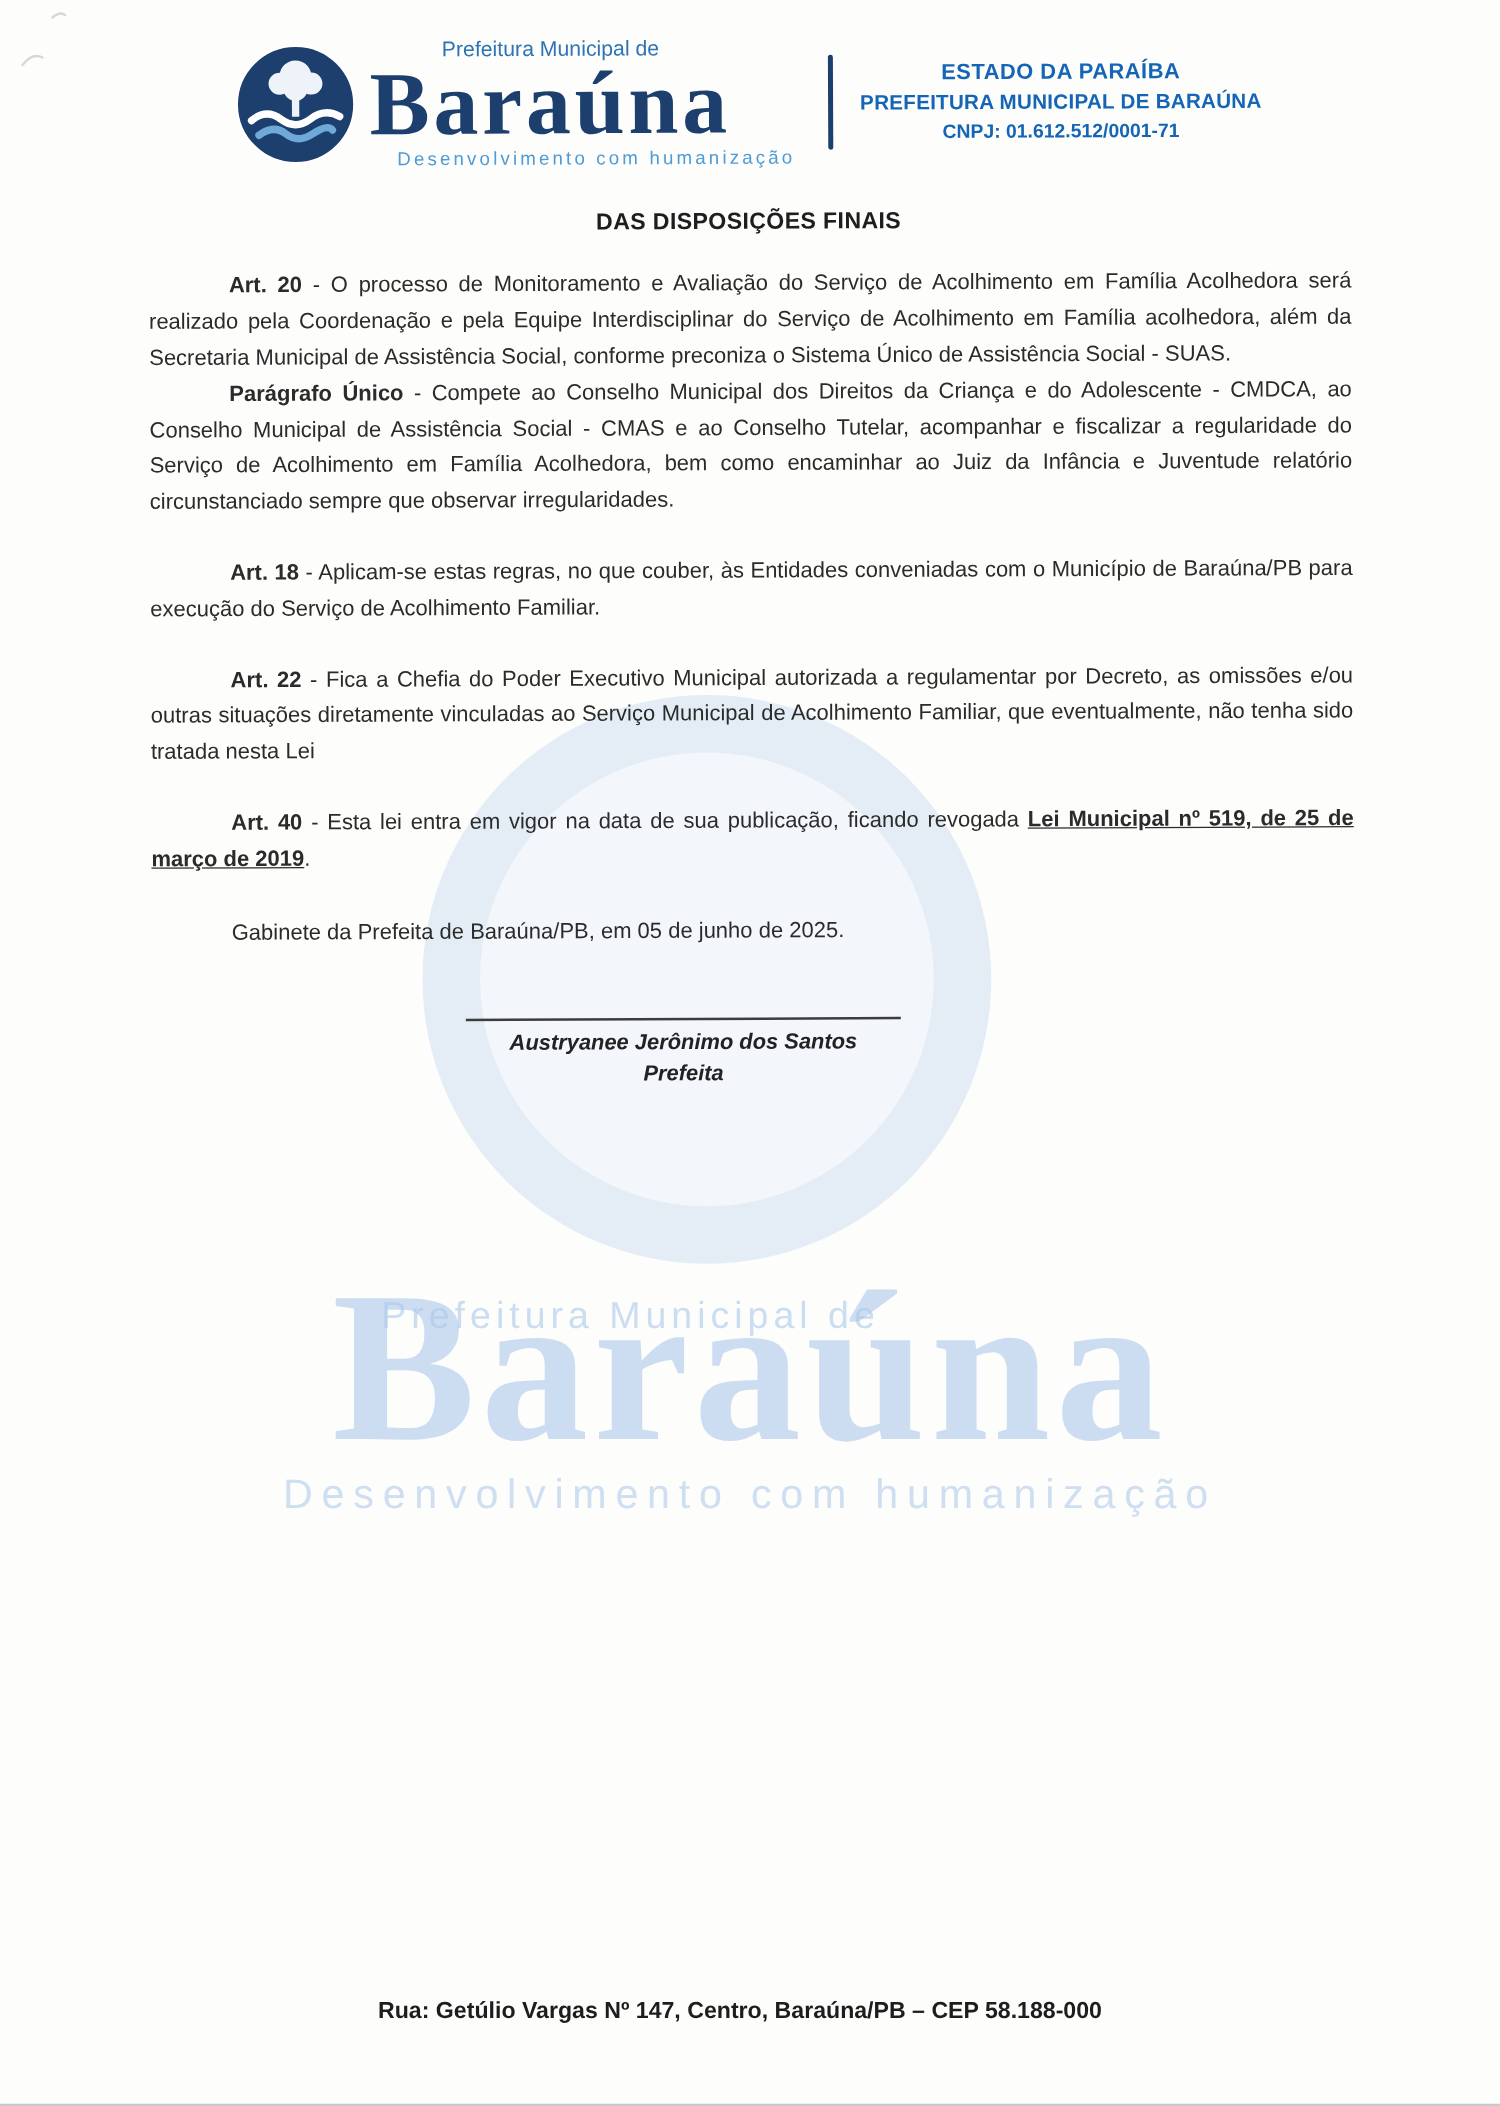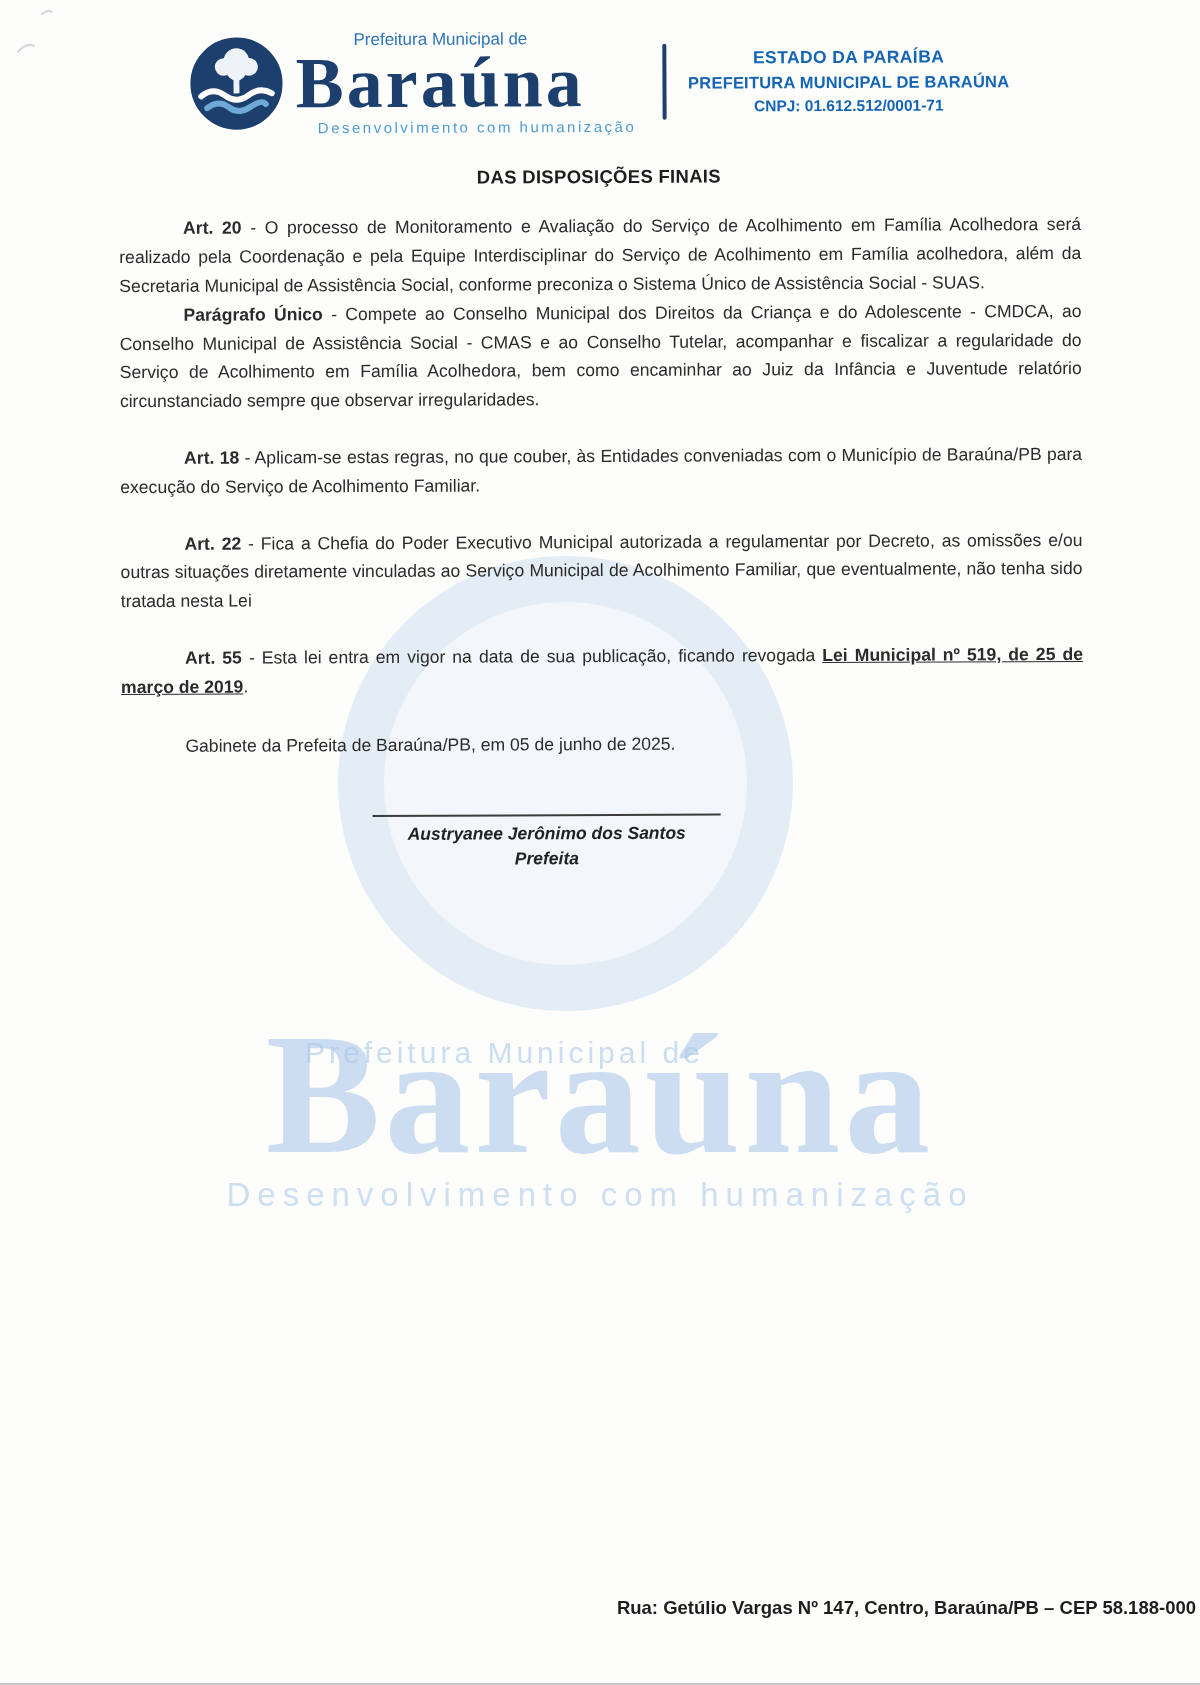--- a/index.html
+++ b/index.html
@@ -103,22 +103,22 @@
   .sig-name {
     margin-top:7px; font-weight:bold; font-style:italic;
     font-size:17.5px; color:#222;
   }
   .sig-role {
     margin-top:4px; font-weight:bold; font-style:italic;
     font-size:17.5px; color:#222;
   }
 
   .footer {
-    position:absolute; left:0; right:4px; bottom:64px;
-    text-align:right; z-index:1;margin-top:16px;
+    position:absolute; left:0; right:16px; bottom:64px;
+    text-align:center; z-index:1;margin-top:16px;
   }
   .footer-address { font-weight:bold; font-size:18.5px; color:#1d1d1d; }
   .footer-site { font-weight:bold; font-size:18.5px; margin-top:6px; color:#1d1d1d; }
   .footer-site .link {
     color:#1155cc; text-decoration:underline; cursor:pointer;
   }
 </style>
 </head>
 <body>
 
@@ -175,21 +175,21 @@
     <div class="body-text">
 
       <p class="para"><span class="lead">Art. 20</span><span> - O processo de Monitoramento e Avaliação do Serviço de Acolhimento em Família Acolhedora será realizado pela Coordenação e pela Equipe Interdisciplinar do Serviço de Acolhimento em Família acolhedora, além da Secretaria Municipal de Assistência Social, conforme preconiza o Sistema Único de Assistência Social - SUAS.</span></p>
 
       <p class="para"><span class="lead">Parágrafo Único</span><span> - Compete ao Conselho Municipal dos Direitos da Criança e do Adolescente - CMDCA, ao Conselho Municipal de Assistência Social - CMAS e ao Conselho Tutelar, acompanhar e fiscalizar a regularidade do Serviço de Acolhimento em Família Acolhedora, bem como encaminhar ao Juiz da Infância e Juventude relatório circunstanciado sempre que observar irregularidades.</span></p>
 
       <p class="para gap"><span class="lead">Art. 18</span><span> - Aplicam-se estas regras, no que couber, às Entidades conveniadas com o Município de Baraúna/PB para execução do Serviço de Acolhimento Familiar.</span></p>
 
       <p class="para gap"><span class="lead">Art. 22</span><span> - Fica a Chefia do Poder Executivo Municipal autorizada a regulamentar por Decreto, as omissões e/ou outras situações diretamente vinculadas ao Serviço Municipal de Acolhimento Familiar, que eventualmente, não tenha sido tratada nesta Lei</span></p>
 
-      <p class="para gap"><span class="lead">Art. 55</span><span> - Esta lei entra em vigor na data de sua publicação, ficando revogada </span><span class="emph">Lei Municipal nº 519, de 25 de março de 2019</span><span>.</span></p>
+      <p class="para gap"><span class="lead">Art. 40</span><span> - Esta lei entra em vigor na data de sua publicação, ficando revogada </span><span class="emph">Lei Municipal nº 519, de 25 de março de 2019</span><span>.</span></p>
 
       <p class="closing">Gabinete da Prefeita de Baraúna/PB, em 05 de junho de 2025.</p>
 
       <div class="signature">
         <div class="sig-line"></div>
         <div class="sig-name">Austryanee Jerônimo dos Santos</div>
         <div class="sig-role">Prefeita</div>
       </div>
 
     </div>

